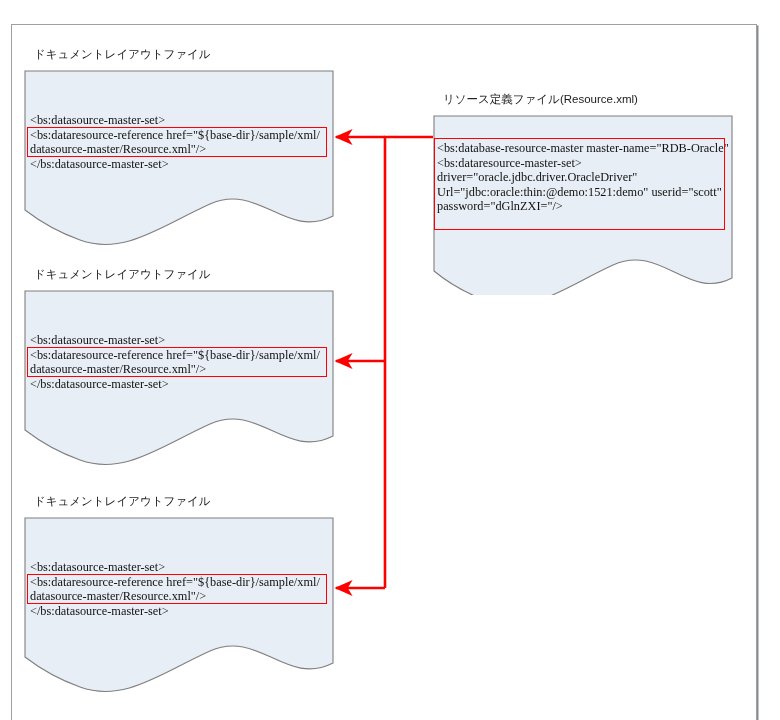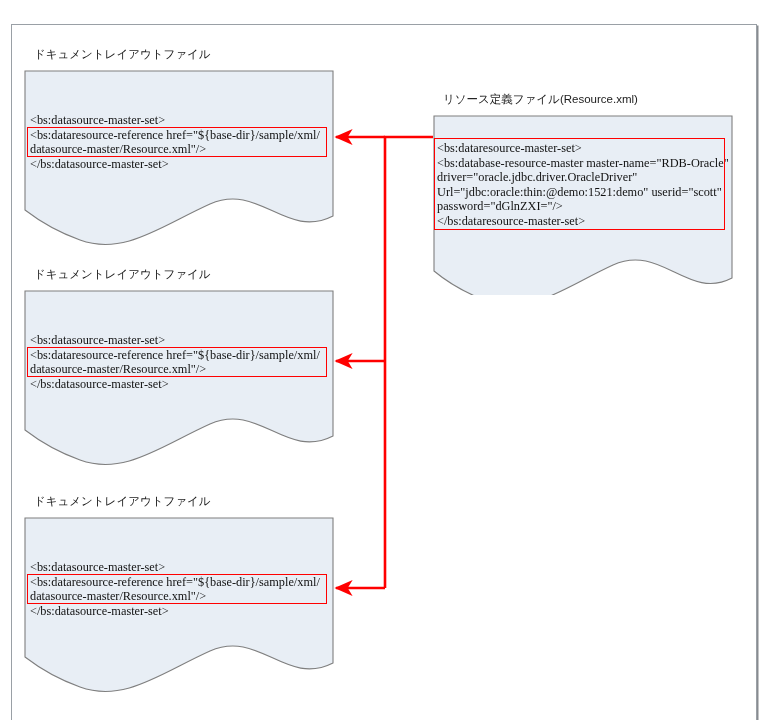--- a/index.html
+++ b/index.html
@@ -142,26 +142,25 @@
   </div>
 
   <div class="doc-group" style="left:433px; top:32px; width:300px; height:200px;margin-top:45px;">
     <div class="doc-title">リソース定義ファイル(Resource.xml)</div>
     <div class="doc-shape" style="top:23px;">
       <svg width="300" height="180" viewBox="0 0 300 180" xmlns="http://www.w3.org/2000/svg">
         <path d="M1,1 L299,1 L299,163 C255,186 228,128 180,150 C132,172 96,202 54,186 C30,177 13,166 1,156 Z" fill="#e8eef5" stroke="#7f7f7f" stroke-width="1.1"></path>
       </svg>
     </div>
     <div class="xml-block" style="left:4px; top:49px;">
+      <div class="xml-line">&lt;bs:database-resource-master master-name="RDB-Oracle"</div>
       <div class="xml-line">&lt;bs:dataresource-master-set&gt;</div>
-      <div class="xml-line">&lt;bs:database-resource-master master-name="RDB-Oracle"</div>
       <div class="xml-line">driver="oracle.jdbc.driver.OracleDriver"</div>
       <div class="xml-line">Url="jdbc:oracle:thin:@demo:1521:demo" userid="scott"</div>
       <div class="xml-line">password="dGlnZXI="/&gt;</div>
-      <div class="xml-line">&lt;/bs:dataresource-master-set&gt;</div>
     </div>
     <div class="hl-box" style="left:1px; top:46px; width:291px; height:92px;"></div>
   </div>
 
   <svg class="connectors" viewBox="0 0 780 720" xmlns="http://www.w3.org/2000/svg">
     <defs>
       <marker id="arrowhead" markerWidth="7" markerHeight="7" refX="6.4" refY="3.2" orient="auto" markerUnits="strokeWidth">
         <path d="M7,3.2 L0,0.1 L1.9,3.2 L0,6.3 Z" fill="#ff0000"></path>
       </marker>
     </defs>

